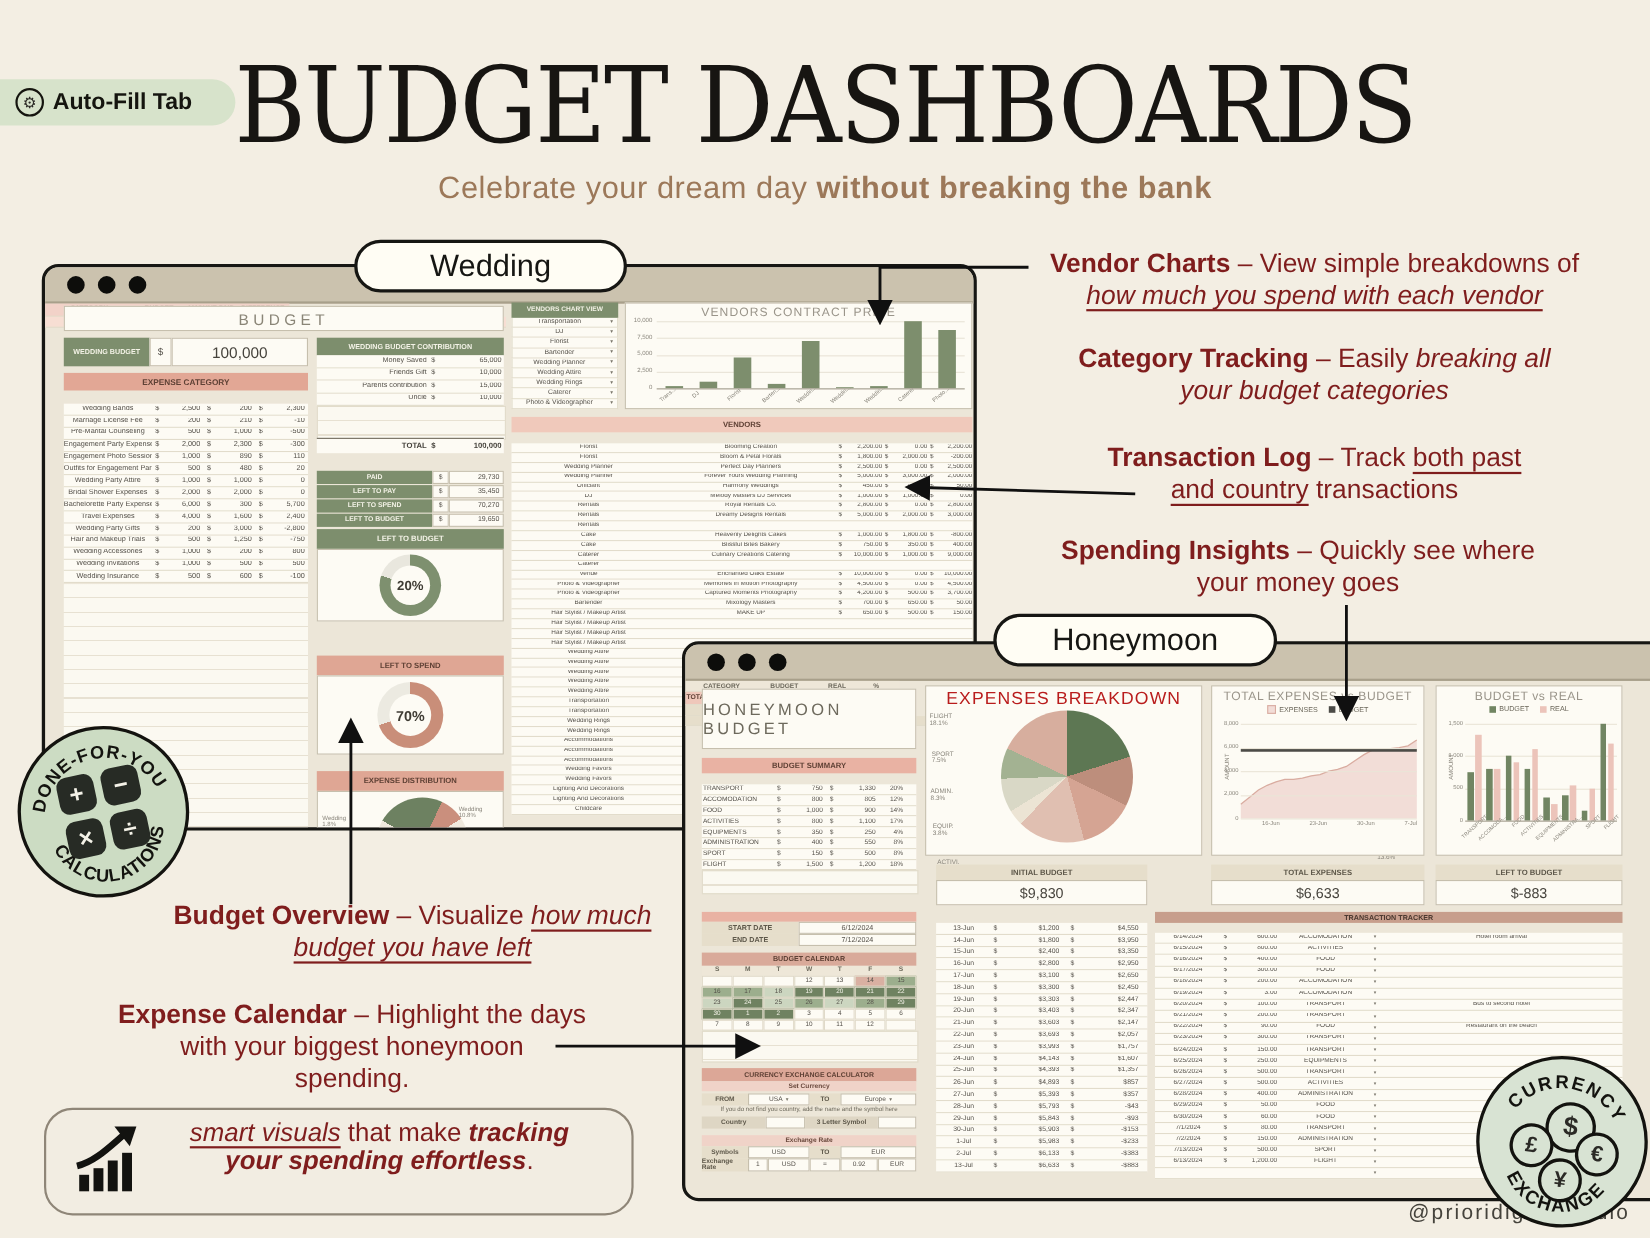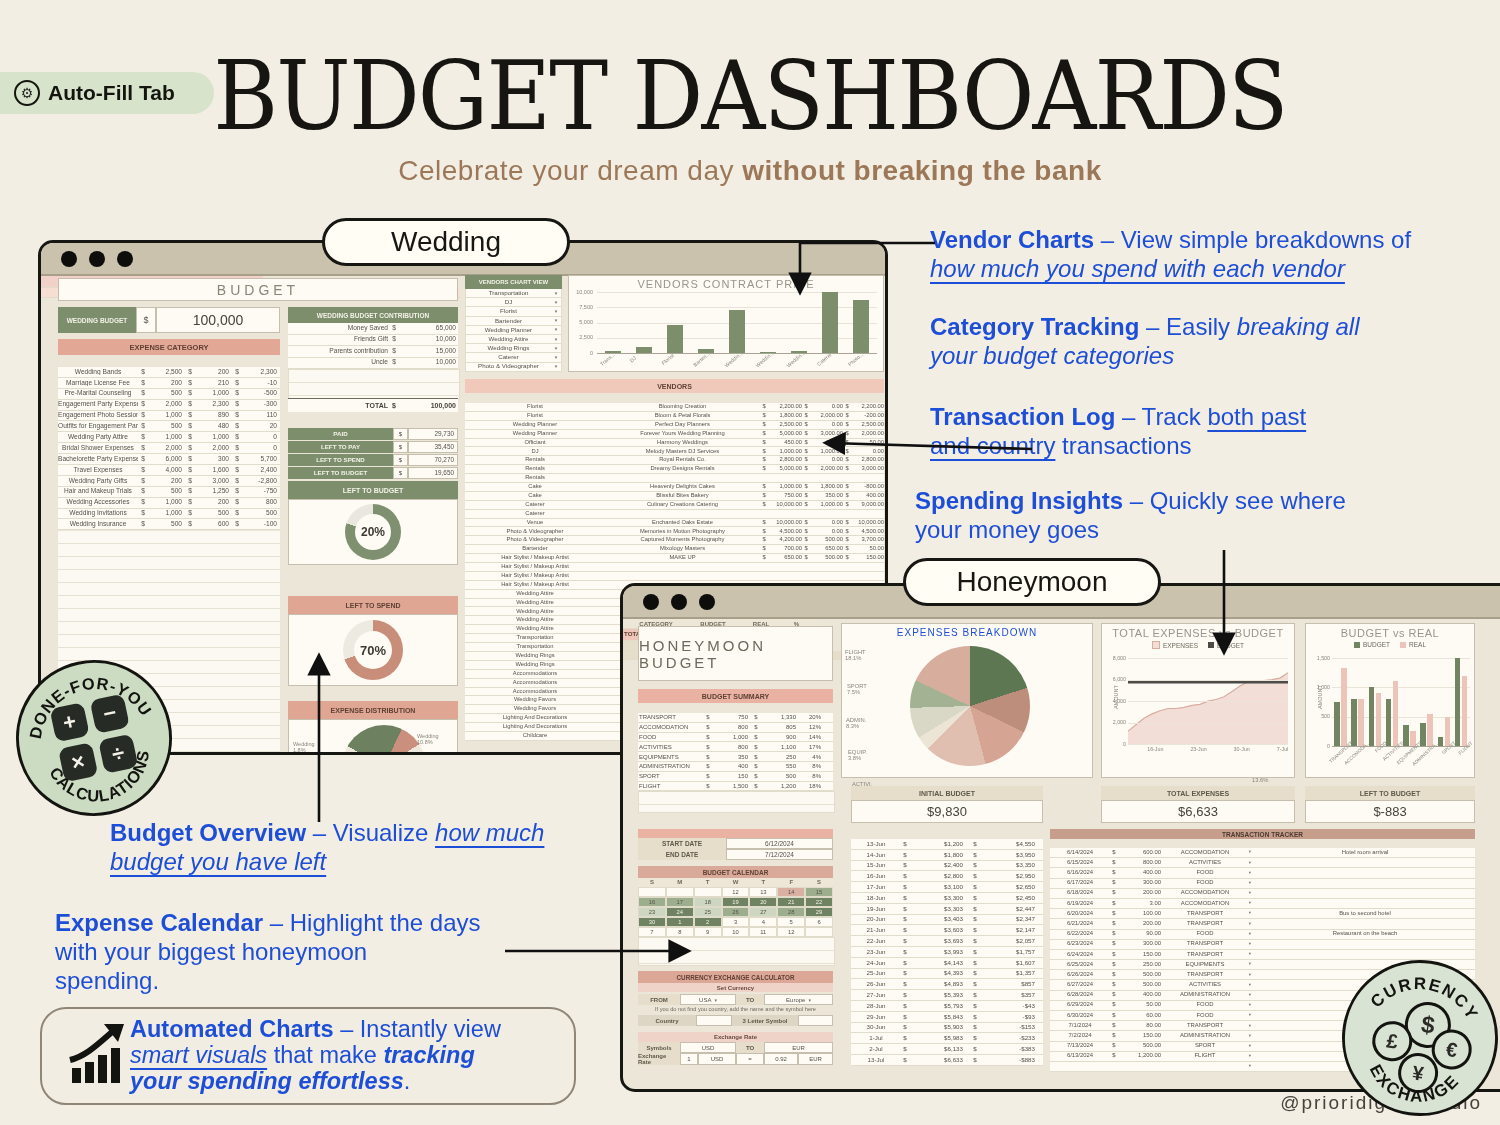--- a/index.html
+++ b/index.html
@@ -22,21 +22,21 @@
 .gh{background:#7d8e6d;color:#f3f2e6;font-weight:bold;display:flex;align-items:center;justify-content:center;box-sizing:border-box}
 .ph{background:#dfa694;color:#5f4135;font-weight:bold;display:flex;align-items:center;justify-content:center;box-sizing:border-box}
 .ph2{background:#e9b2a3;color:#5f4135;font-weight:bold;display:flex;align-items:center;justify-content:center;box-sizing:border-box}
 .bh{background:#e6decb;color:#5e584a;font-weight:bold;display:flex;align-items:center;justify-content:center;box-sizing:border-box}
 .r{display:grid;align-items:center;background:#fdfbf4;border-bottom:1px solid #e2dccb;box-sizing:border-box;color:#55514a}
 .r>span{overflow:hidden;white-space:nowrap;text-align:center;line-height:1}
 .ruled{background:repeating-linear-gradient(to bottom,#fbf9f1 0 12px,#e7e1d2 12px 13px)}
 .donut{border-radius:50%;position:relative}
 .donut .hole{position:absolute;left:50%;top:50%;transform:translate(-50%,-50%);background:#fdfbf4;border-radius:50%;display:flex;align-items:center;justify-content:center;font-weight:bold;color:#3e3b33}
 
-.ann{position:absolute;text-align:left;font-size:24px;color:#1d4ed8;line-height:29px;z-index:22}
+.ann{position:absolute;text-align:center;font-size:24px;color:#7f1d1d;line-height:29px;z-index:22}
 .ann b{font-weight:bold}
 .ann .it{font-style:italic}
 .ann .un{text-decoration:underline;text-decoration-thickness:2px;text-underline-offset:5px}
 .ann .iu{font-style:italic;text-decoration:underline;text-decoration-thickness:2px;text-underline-offset:5px}
 .ann .bi{font-weight:bold;font-style:italic}
 .pillbox{border:2px solid #8f8678;border-radius:26px;background:#f2ede2;z-index:21}
 
 .badge{z-index:30;border-radius:50%;border:3px solid #13130f;display:block}
 .keys{position:absolute;left:50%;top:50%;transform:translate(-50%,-50%);display:grid;grid-template-columns:34px 34px;gap:7px}
 .key{width:34px;height:34px;border-radius:9px;background:#272b25;color:#f4f2e8;display:flex;align-items:center;justify-content:center;font-size:22px;font-weight:bold}
@@ -941,21 +941,21 @@
   <div class="a" style="left:15px;top:467px;width:195px;height:11px;display:grid;grid-template-columns:42px 18px 38px 28px 34px 35px">
     <span class="bh" style="font-size:6px">Exchange Rate</span>
     <span class="panel" style="display:flex;align-items:center;justify-content:center;font-size:6px;color:#55514a">1</span>
     <span class="panel" style="display:flex;align-items:center;justify-content:center;font-size:6px;color:#55514a">USD</span>
     <span class="panel" style="display:flex;align-items:center;justify-content:center;font-size:6px;color:#55514a">=</span>
     <span class="panel" style="display:flex;align-items:center;justify-content:center;font-size:6px;color:#55514a">0.92</span>
     <span class="panel" style="display:flex;align-items:center;justify-content:center;font-size:6px;color:#55514a">EUR</span>
   </div>
 
   <div class="a panel" id="h-pie-panel" style="left:218px;top:37px;width:252px;height:155px">
-    <div style="text-align:center;font-size:10px;letter-spacing:1px;color:#1d4ed8;margin-top:3px">EXPENSES BREAKDOWN</div>
+    <div style="text-align:center;font-size:16px;letter-spacing:1px;color:#b91c1c;margin-top:3px">EXPENSES BREAKDOWN</div>
     <div class="a" id="h-pie" style="left: 68px; top: 22px; width: 120px; height: 120px; border-radius: 50%; background: conic-gradient(rgb(93, 119, 83) 0deg, rgb(93, 119, 83) 72.36deg, rgb(189, 142, 124) 72.36deg, rgb(189, 142, 124) 115.92deg, rgb(213, 164, 147) 115.92deg, rgb(213, 164, 147) 164.88deg, rgb(224, 191, 177) 164.88deg, rgb(224, 191, 177) 224.64deg, rgb(236, 228, 212) 224.64deg, rgb(236, 228, 212) 238.32deg, rgb(217, 216, 198) 238.32deg, rgb(217, 216, 198) 268.2deg, rgb(163, 178, 146) 268.2deg, rgb(163, 178, 146) 295.2deg, rgb(215, 174, 158) 295.2deg, rgb(215, 174, 158) 360.36deg);"></div>
     <div id="h-pie-labels">
         <div class="a tick" style="left: 408px; top: 38px; font-size: 5.8px; width: 40px;">TRAN.<br>20.1%</div>
         <div class="a tick" style="left: 414px; top: 96px; font-size: 5.8px; width: 40px;">ACCO.<br>12.1%</div>
         <div class="a tick" style="left: 410px; top: 148px; font-size: 5.8px; width: 40px;">FOOD<br>13.6%</div>
         <div class="a tick" style="left: 10px; top: 158px; font-size: 5.8px; width: 40px;">ACTIVI.<br>16.6%</div>
         <div class="a tick" style="left: 6px; top: 126px; font-size: 5.8px; width: 40px;">EQUIP.<br>3.8%</div>
         <div class="a tick" style="left: 4px; top: 94px; font-size: 5.8px; width: 40px;">ADMIN.<br>8.3%</div>
         <div class="a tick" style="left: 5px; top: 60px; font-size: 5.8px; width: 40px;">SPORT<br>7.5%</div>
         <div class="a tick" style="left: 3px; top: 26px; font-size: 5.8px; width: 40px;">FLIGHT<br>18.1%</div>
@@ -1411,21 +1411,20 @@
   <svg width="64" height="64" viewBox="0 0 64 64">
       <rect x="6" y="46" width="9" height="15" fill="#131310"></rect>
       <rect x="19" y="40" width="9" height="21" fill="#131310"></rect>
       <rect x="32" y="33" width="9" height="28" fill="#131310"></rect>
       <rect x="45" y="26" width="9" height="35" fill="#131310"></rect>
       <path d="M4 38 C 20 34, 32 22, 46 10" stroke="#131310" stroke-width="6" fill="none"></path>
       <polygon points="38,2 58,2 52,20" fill="#131310"></polygon>
     </svg>
 </div>
 <div class="ann" style="left:130px;top:1016px;width:430px;line-height:26px;font-size:23.5px">
-  <div><b>Automated Charts</b><span> – Instantly view</span></div>
   <div><span class="un it">smart visuals</span><span> that make </span><span class="bi">tracking</span></div>
   <div><span class="bi">your spending effortless</span><span>.</span></div>
 </div>
 
 <svg class="a" style="left:0;top:0;z-index:25" width="1500" height="1125">
   <defs>
       <marker id="ah" markerWidth="9" markerHeight="9" refX="6" refY="4.5" orient="auto">
         <path d="M0,0 L9,4.5 L0,9 z" fill="#101010"></path>
       </marker>
     </defs>

